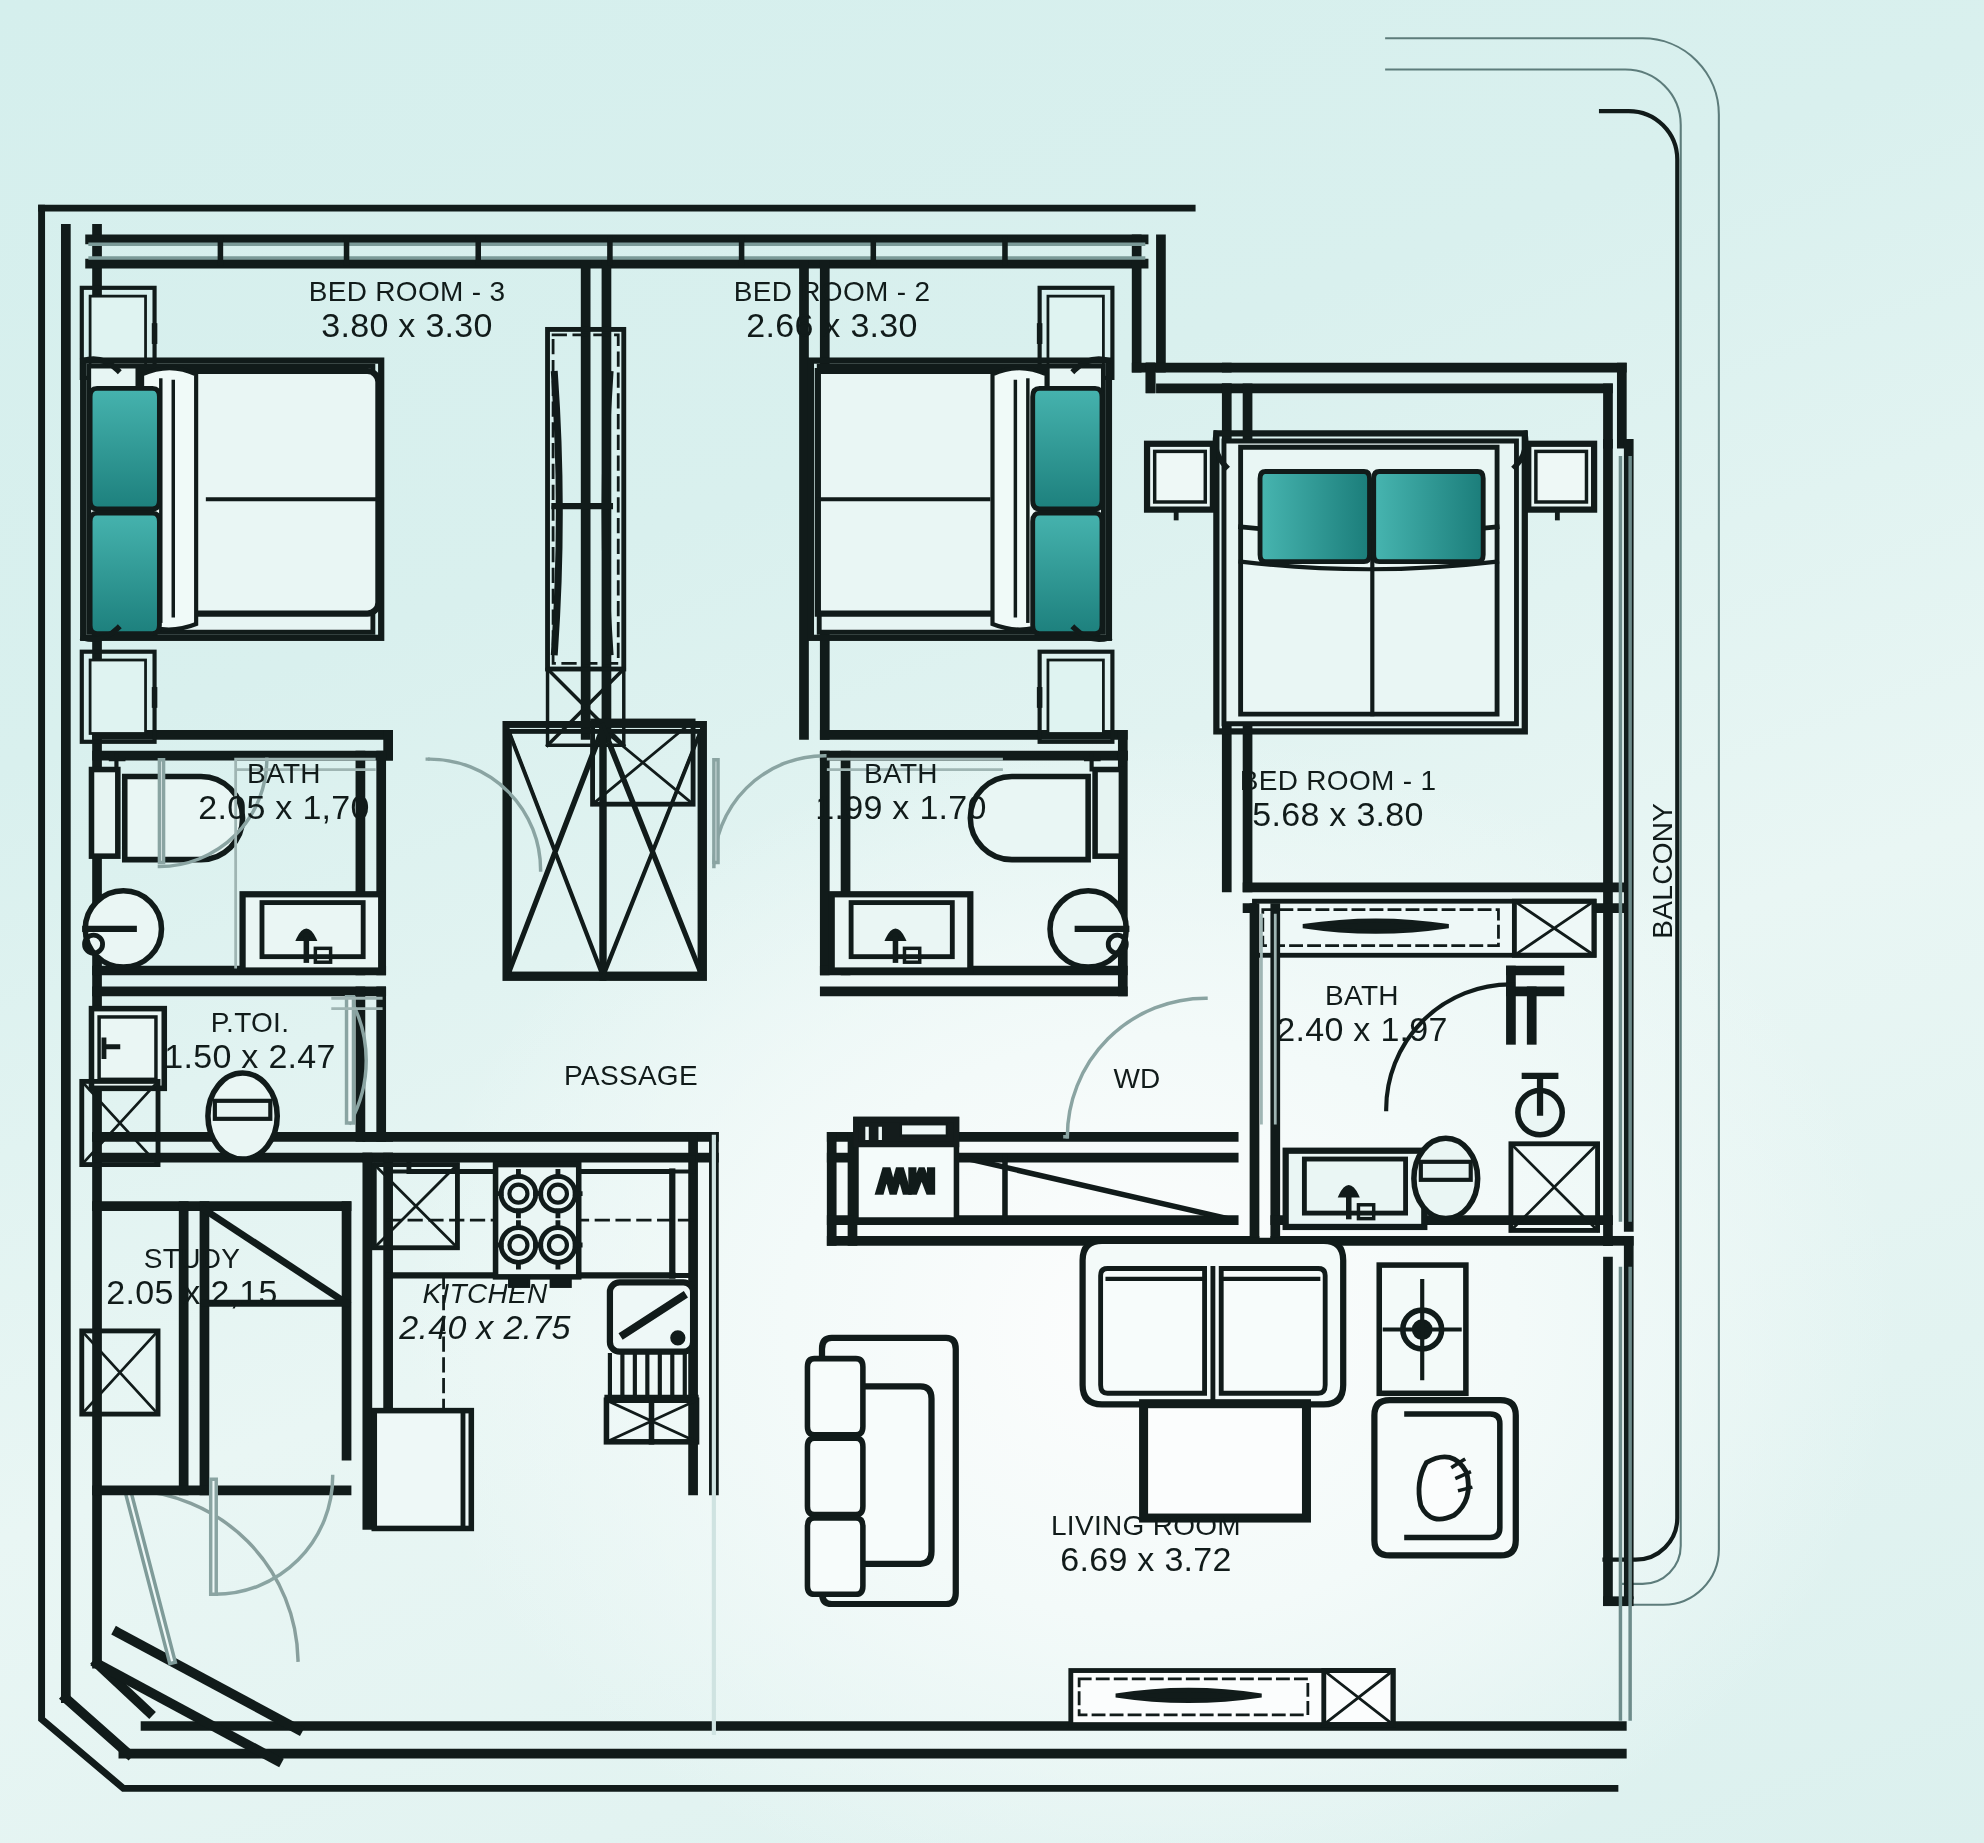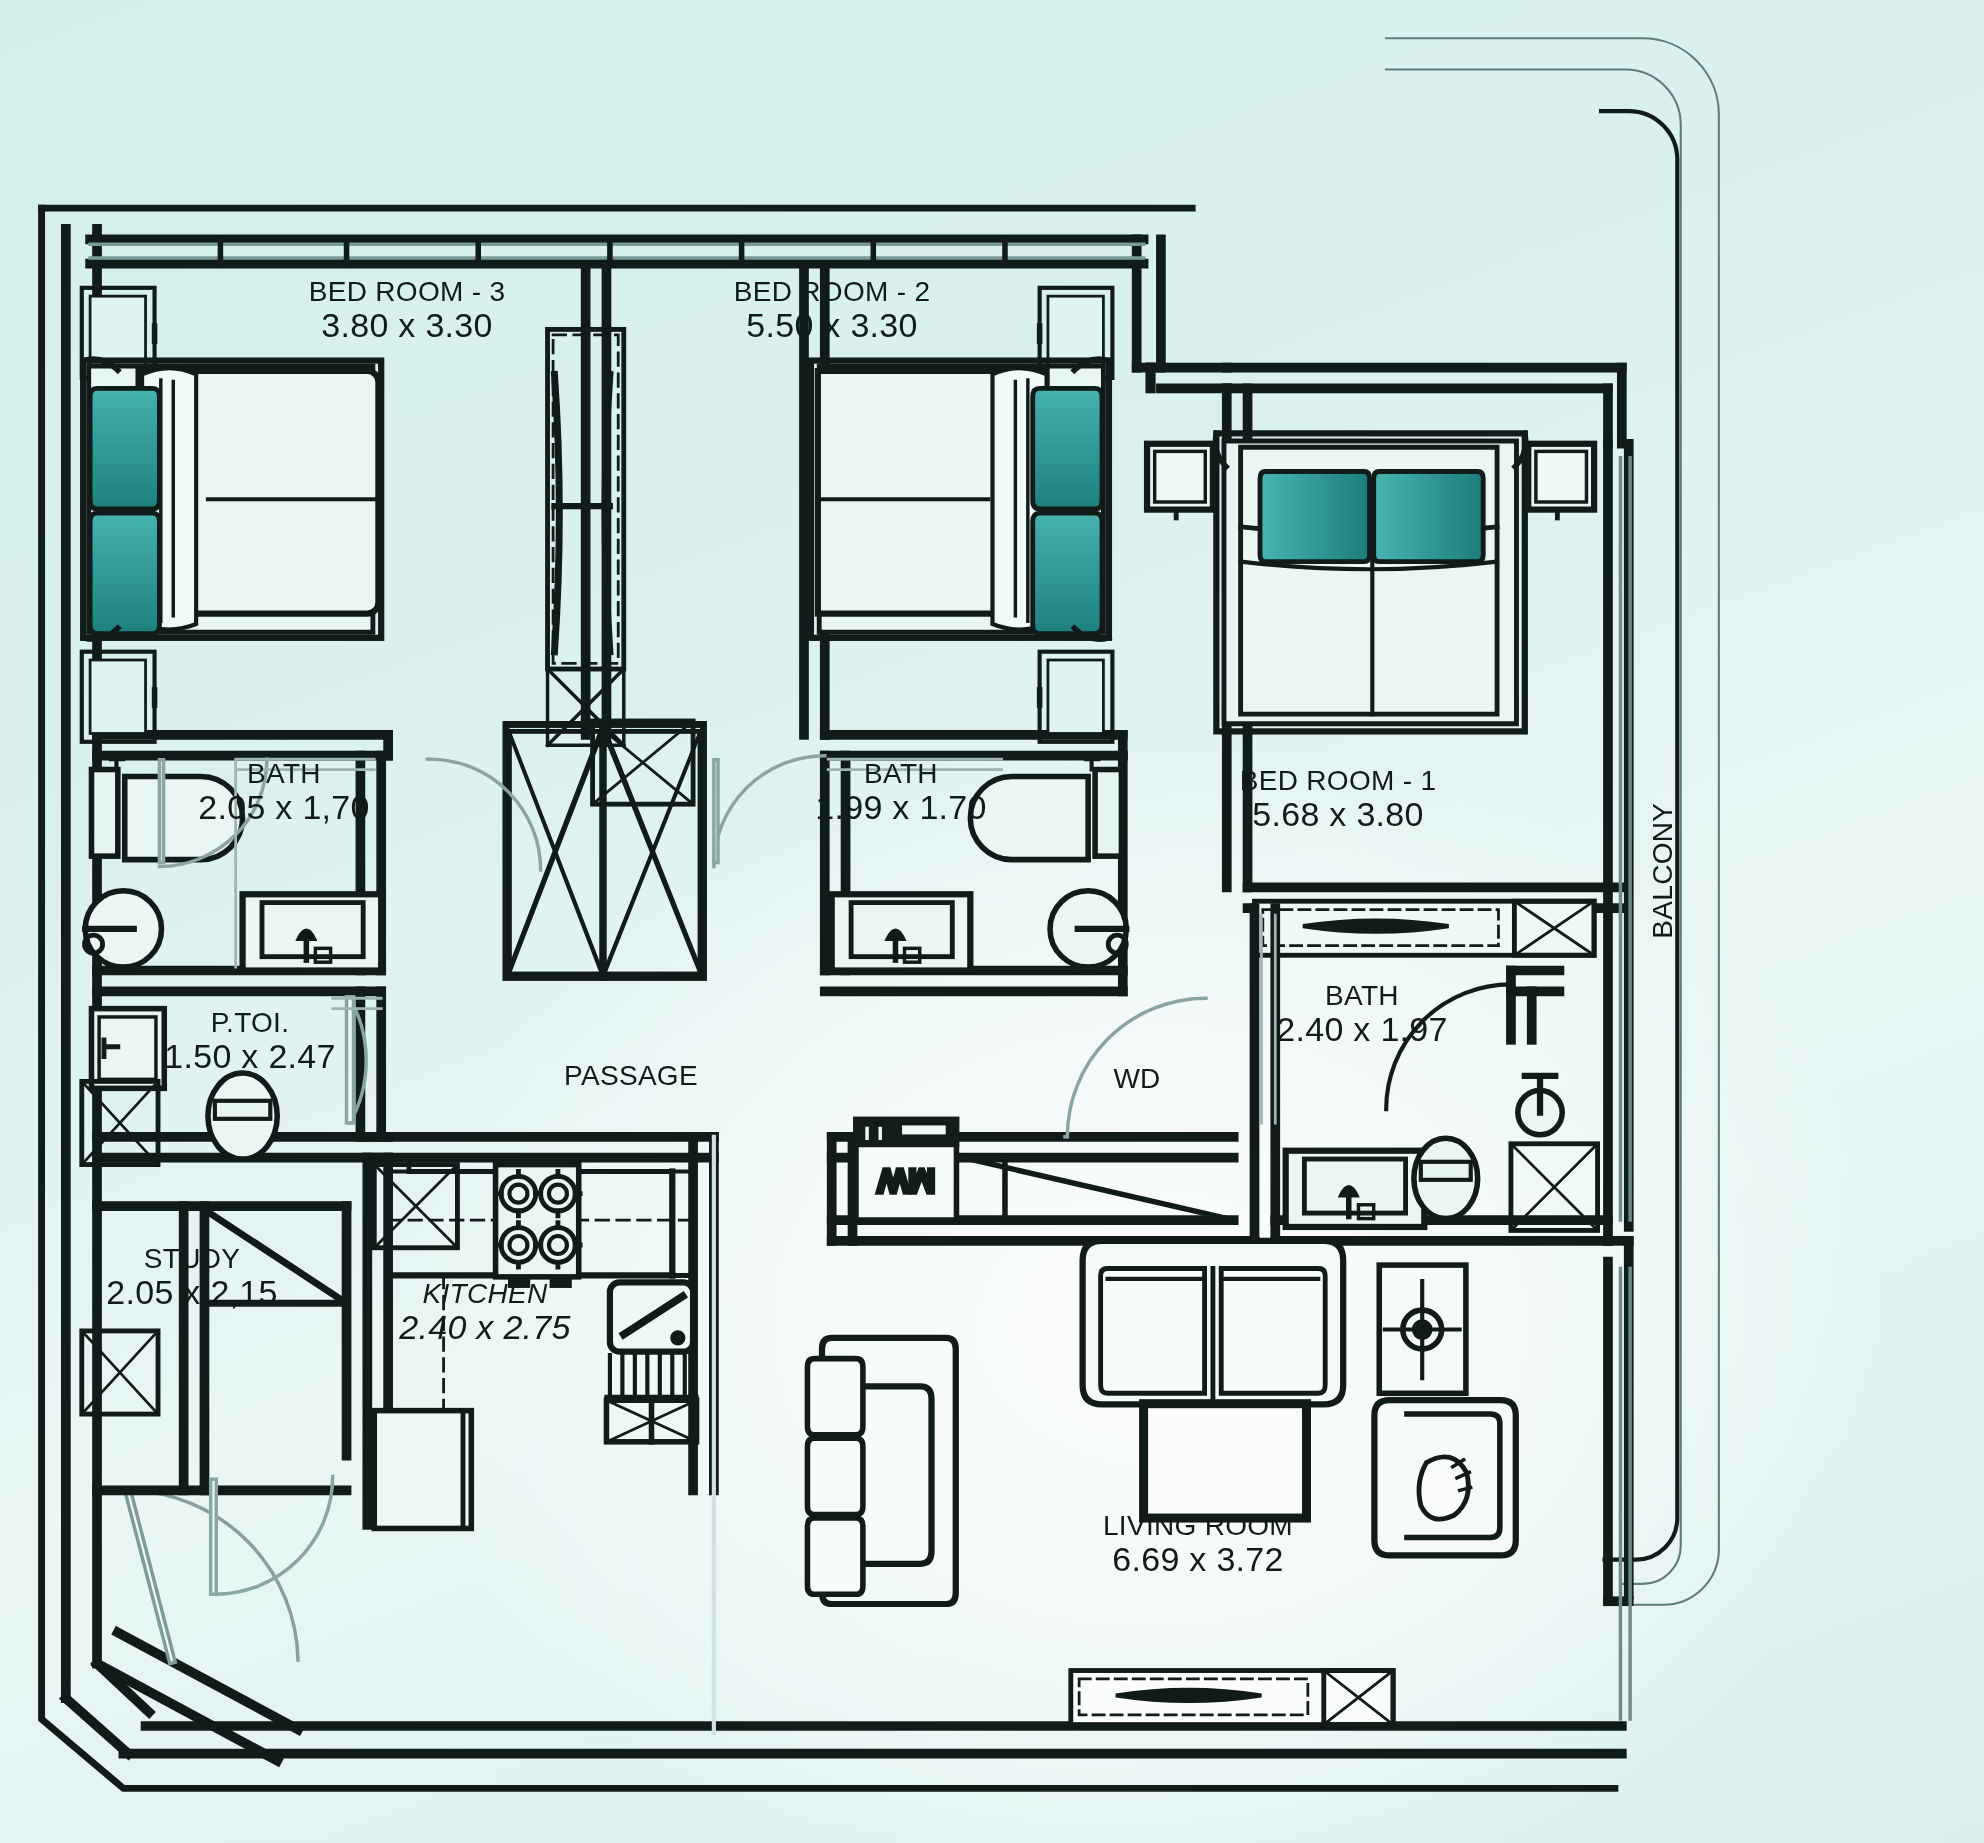--- a/index.html
+++ b/index.html
@@ -518,21 +518,21 @@
     </g>
   </svg>
 
   <div class="lbl" style="left:367px;top:277px;transform:translateX(-50%);margin-left:40px;">
     <span class="nm">BED ROOM - 3</span>
     <span class="dim">3.80 x 3.30</span>
   </div>
 
   <div class="lbl" style="left:832px;top:277px;transform:translateX(-50%);">
     <span class="nm">BED ROOM - 2</span>
-    <span class="dim">5.50 x 3.30</span>
+    <span class="dim">2.66 x 3.30</span>
   </div>
 
   <div class="lbl" style="left:1338px;top:766px;transform:translateX(-50%);">
     <span class="nm">BED ROOM - 1</span>
     <span class="dim">5.68 x 3.80</span>
   </div>
 
   <div class="lbl" style="left:284px;top:759px;transform:translateX(-50%);">
     <span class="nm">BATH</span>
     <span class="dim">2.05 x 1,70</span>
@@ -556,21 +556,21 @@
   <div class="lbl" style="left:192px;top:1244px;transform:translateX(-50%);">
     <span class="nm">STUDY</span>
     <span class="dim">2.05 x 2,15</span>
   </div>
 
   <div class="lbl" style="left:485px;top:1279px;transform:translateX(-50%);font-style:italic;">
     <span class="nm">KITCHEN</span>
     <span class="dim">2.40 x 2.75</span>
   </div>
 
-  <div class="lbl" style="left:1198px;top:1511px;transform:translateX(-50%);">
+  <div class="lbl" style="left:1146px;top:1511px;transform:translateX(-50%);">
     <span class="nm">LIVING ROOM</span>
     <span class="dim">6.69 x 3.72</span>
   </div>
 
   <div class="lbl" style="left:631px;top:1061px;transform:translateX(-50%);text-align:center;">
     <span class="nm">PASSAGE</span>
   </div>
 
   <div class="lbl rot" style="left:1663px;top:856px;width:236px;margin-left:-118px;">
     <span class="nm">BALCONY</span>

